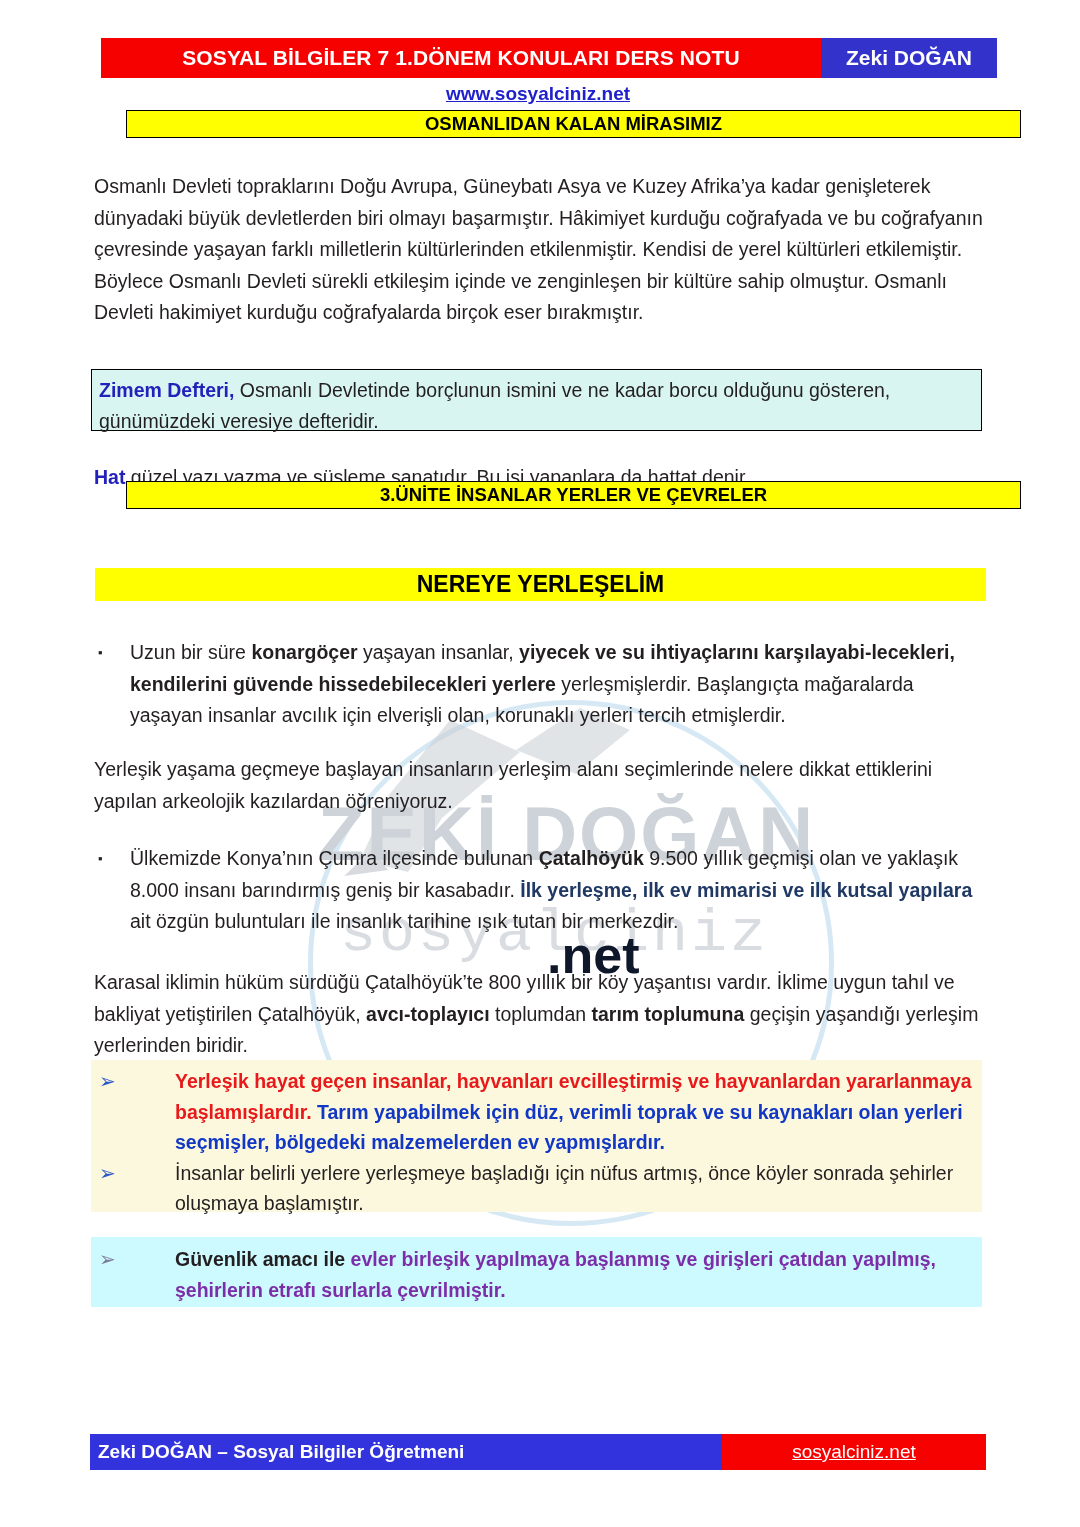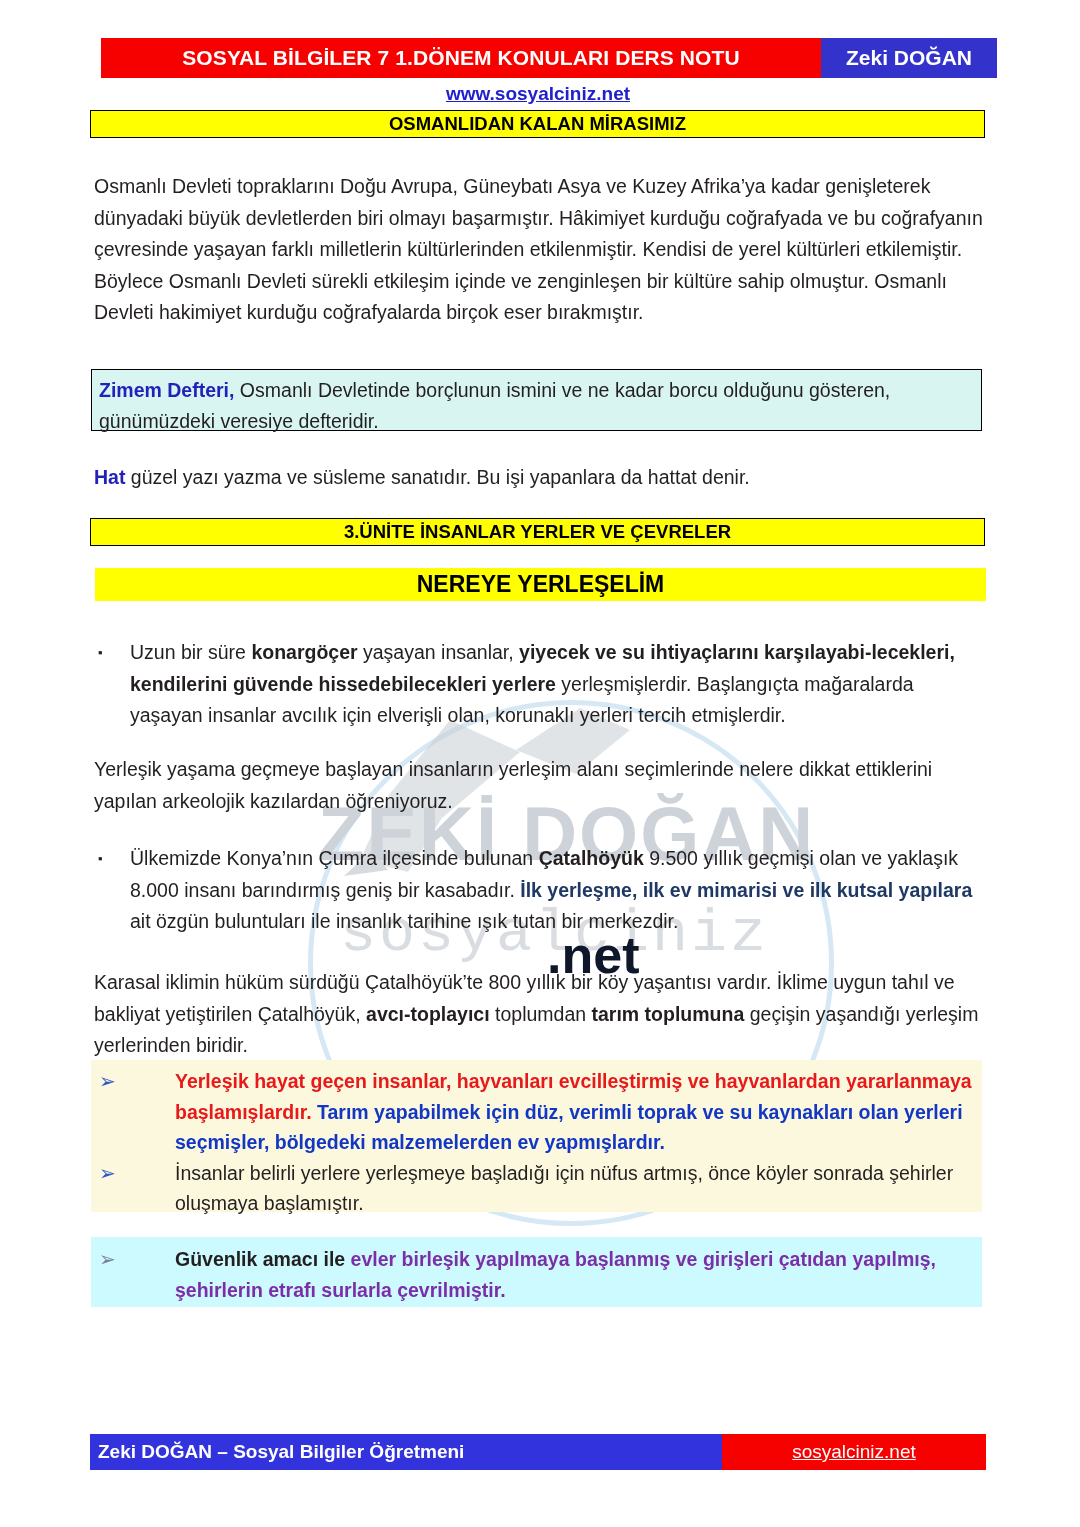--- a/index.html
+++ b/index.html
@@ -118,28 +118,29 @@
   
   .yellow-bar {
     position: absolute;
     background: #ffff00;
     border: 1.5px solid #000000;
     display: flex;
     align-items: center;
     justify-content: center;
     font-weight: bold;
     color: #000000;
+    margin-left: 36px;
   }
   #banner-osmanli {
     left: 90px; top: 110px;
     width: 893px; height: 26px;
     font-size: 18.5px;
   }
   #banner-unite {
-    left: 90px; top: 518px;
+    left: 90px; top: 481px;
     width: 893px; height: 26px;
     font-size: 18.5px;
   }
   .yellow-bar-noborder {
     position: absolute;
     background: #ffff00;
     border: none;
     display: flex;
     align-items: center;
     justify-content: center;

